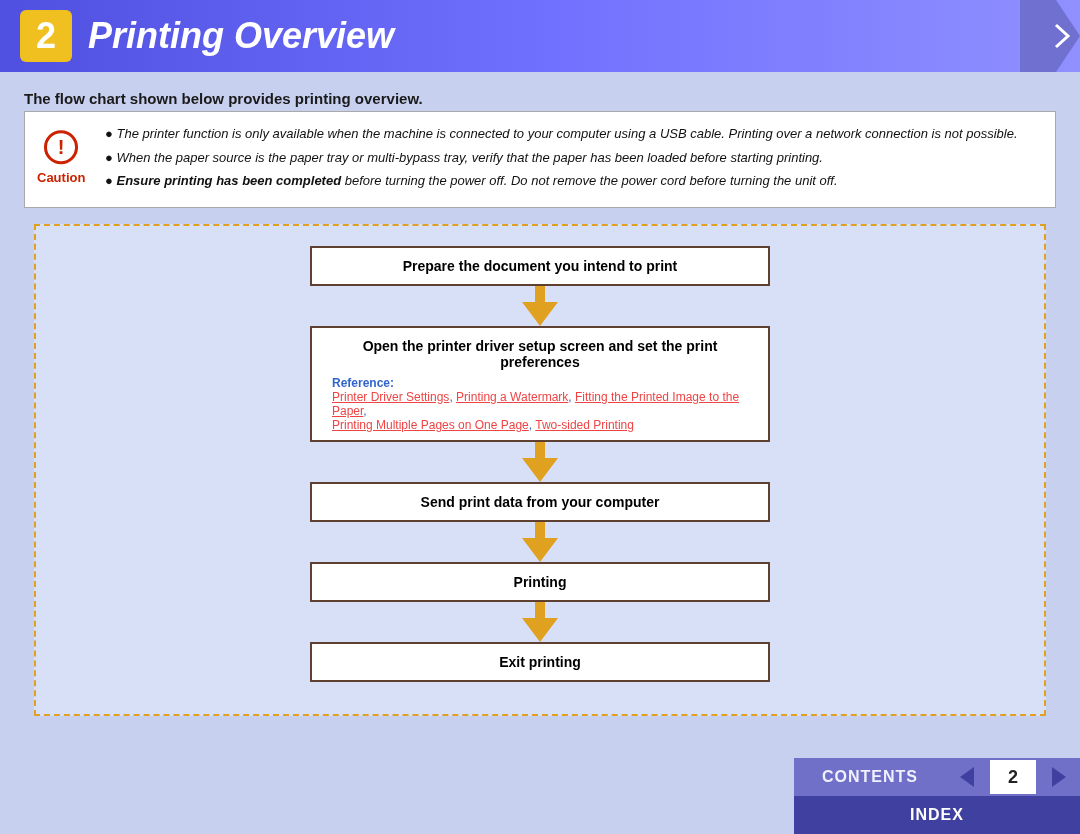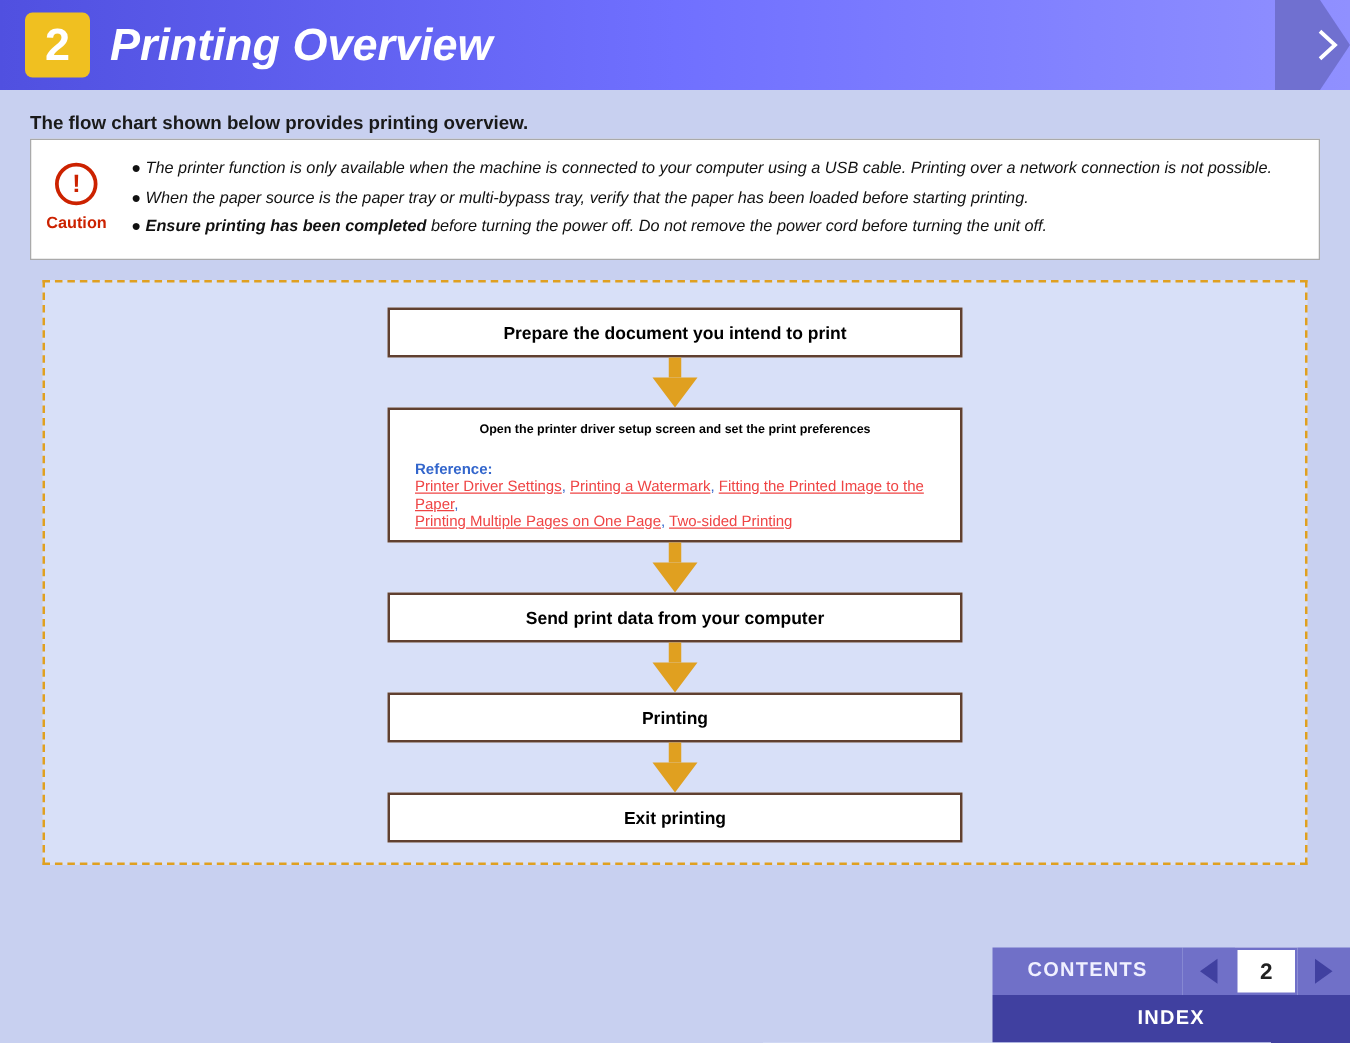--- a/index.html
+++ b/index.html
@@ -131,21 +131,21 @@
     }
     .bold-text {
       font-weight: bold;
     }
 
     
     .flowchart-area {
       border: 2px dashed #e0a020;
       background: #d8e0f8;
       margin: 0 10px;
-      padding: 20px 40px 16px 40px;
+      padding: 20px 40px 32px 40px;
       display: flex;
       flex-direction: column;
       align-items: center;
       gap: 0;
     }
 
     .flow-box {
       border: 2px solid #604030;
       background: white;
       padding: 10px 20px;
@@ -156,22 +156,22 @@
     }
     .flow-box-with-ref {
       border: 2px solid #604030;
       background: white;
       padding: 10px 20px 8px 20px;
       text-align: center;
       width: 460px;
     }
     .flow-box-with-ref .box-title {
       font-weight: bold;
-      font-size: 10px;
-      margin-bottom: 19px;
+      font-size: 14px;
+      margin-bottom: 6px;
     }
     .flow-box-with-ref .box-ref-label {
       color: #3366cc;
       font-size: 12px;
       text-align: left;
       font-weight: bold;
     }
     .flow-box-with-ref .box-ref-links {
       font-size: 12px;
       text-align: left;

